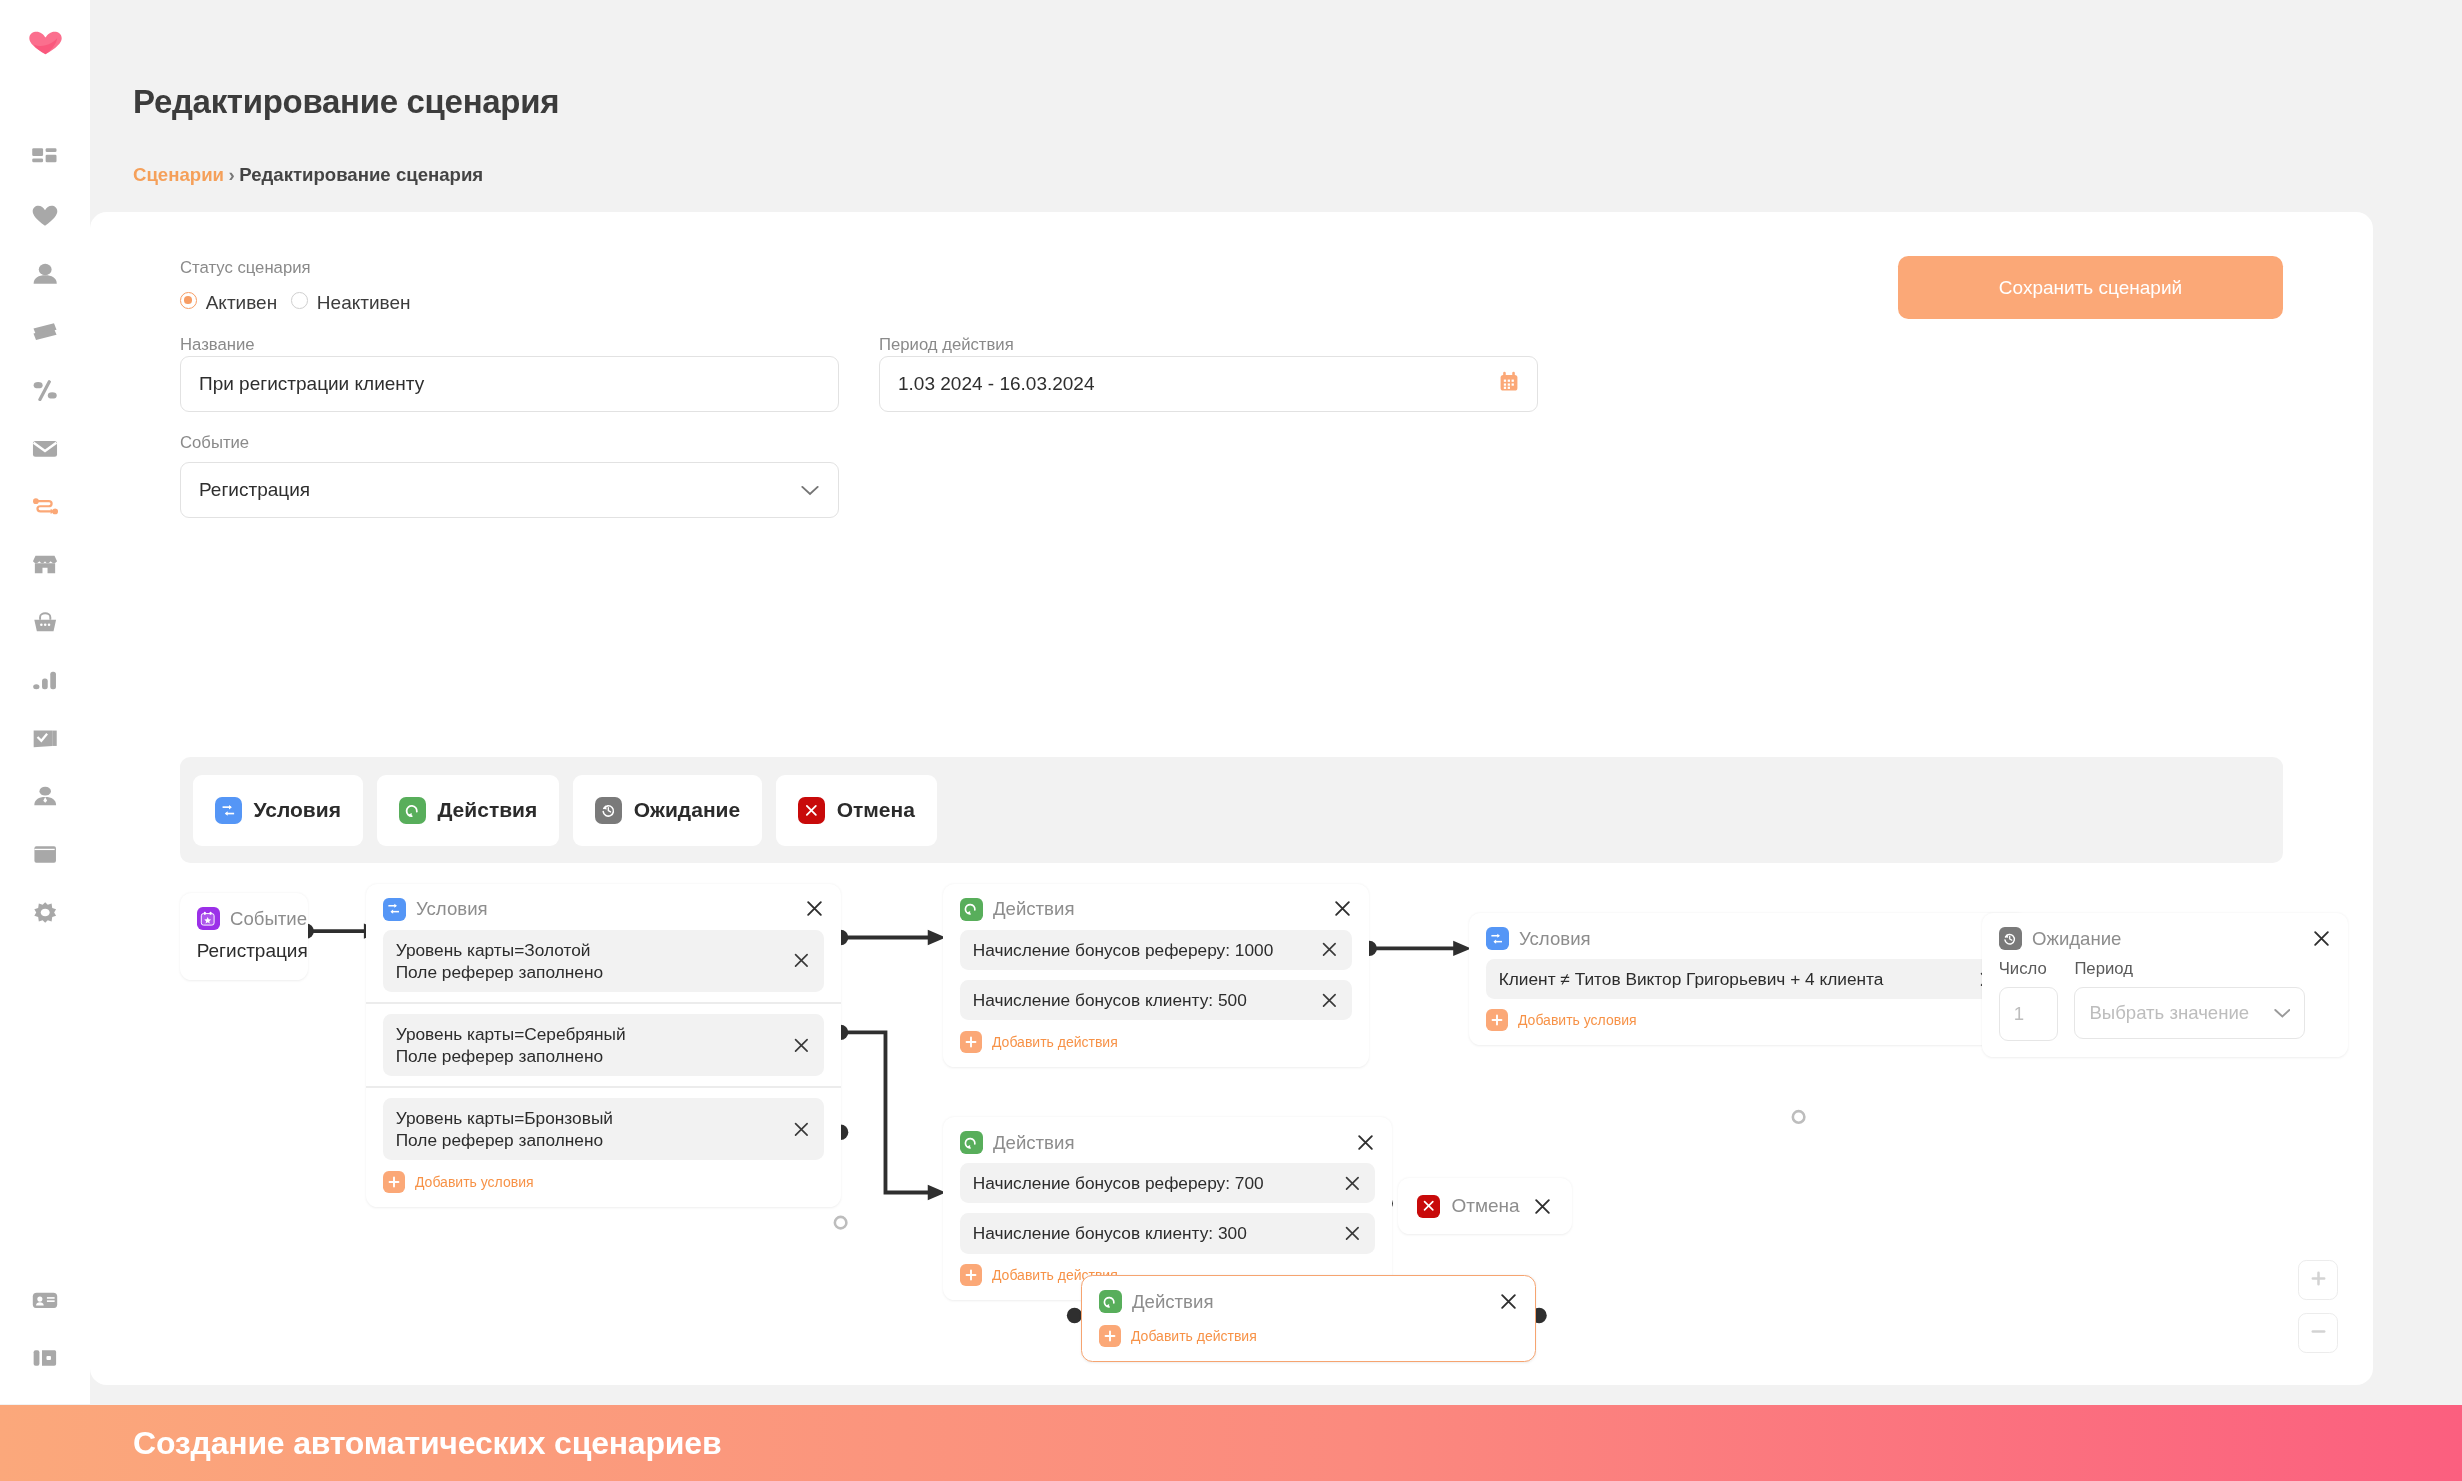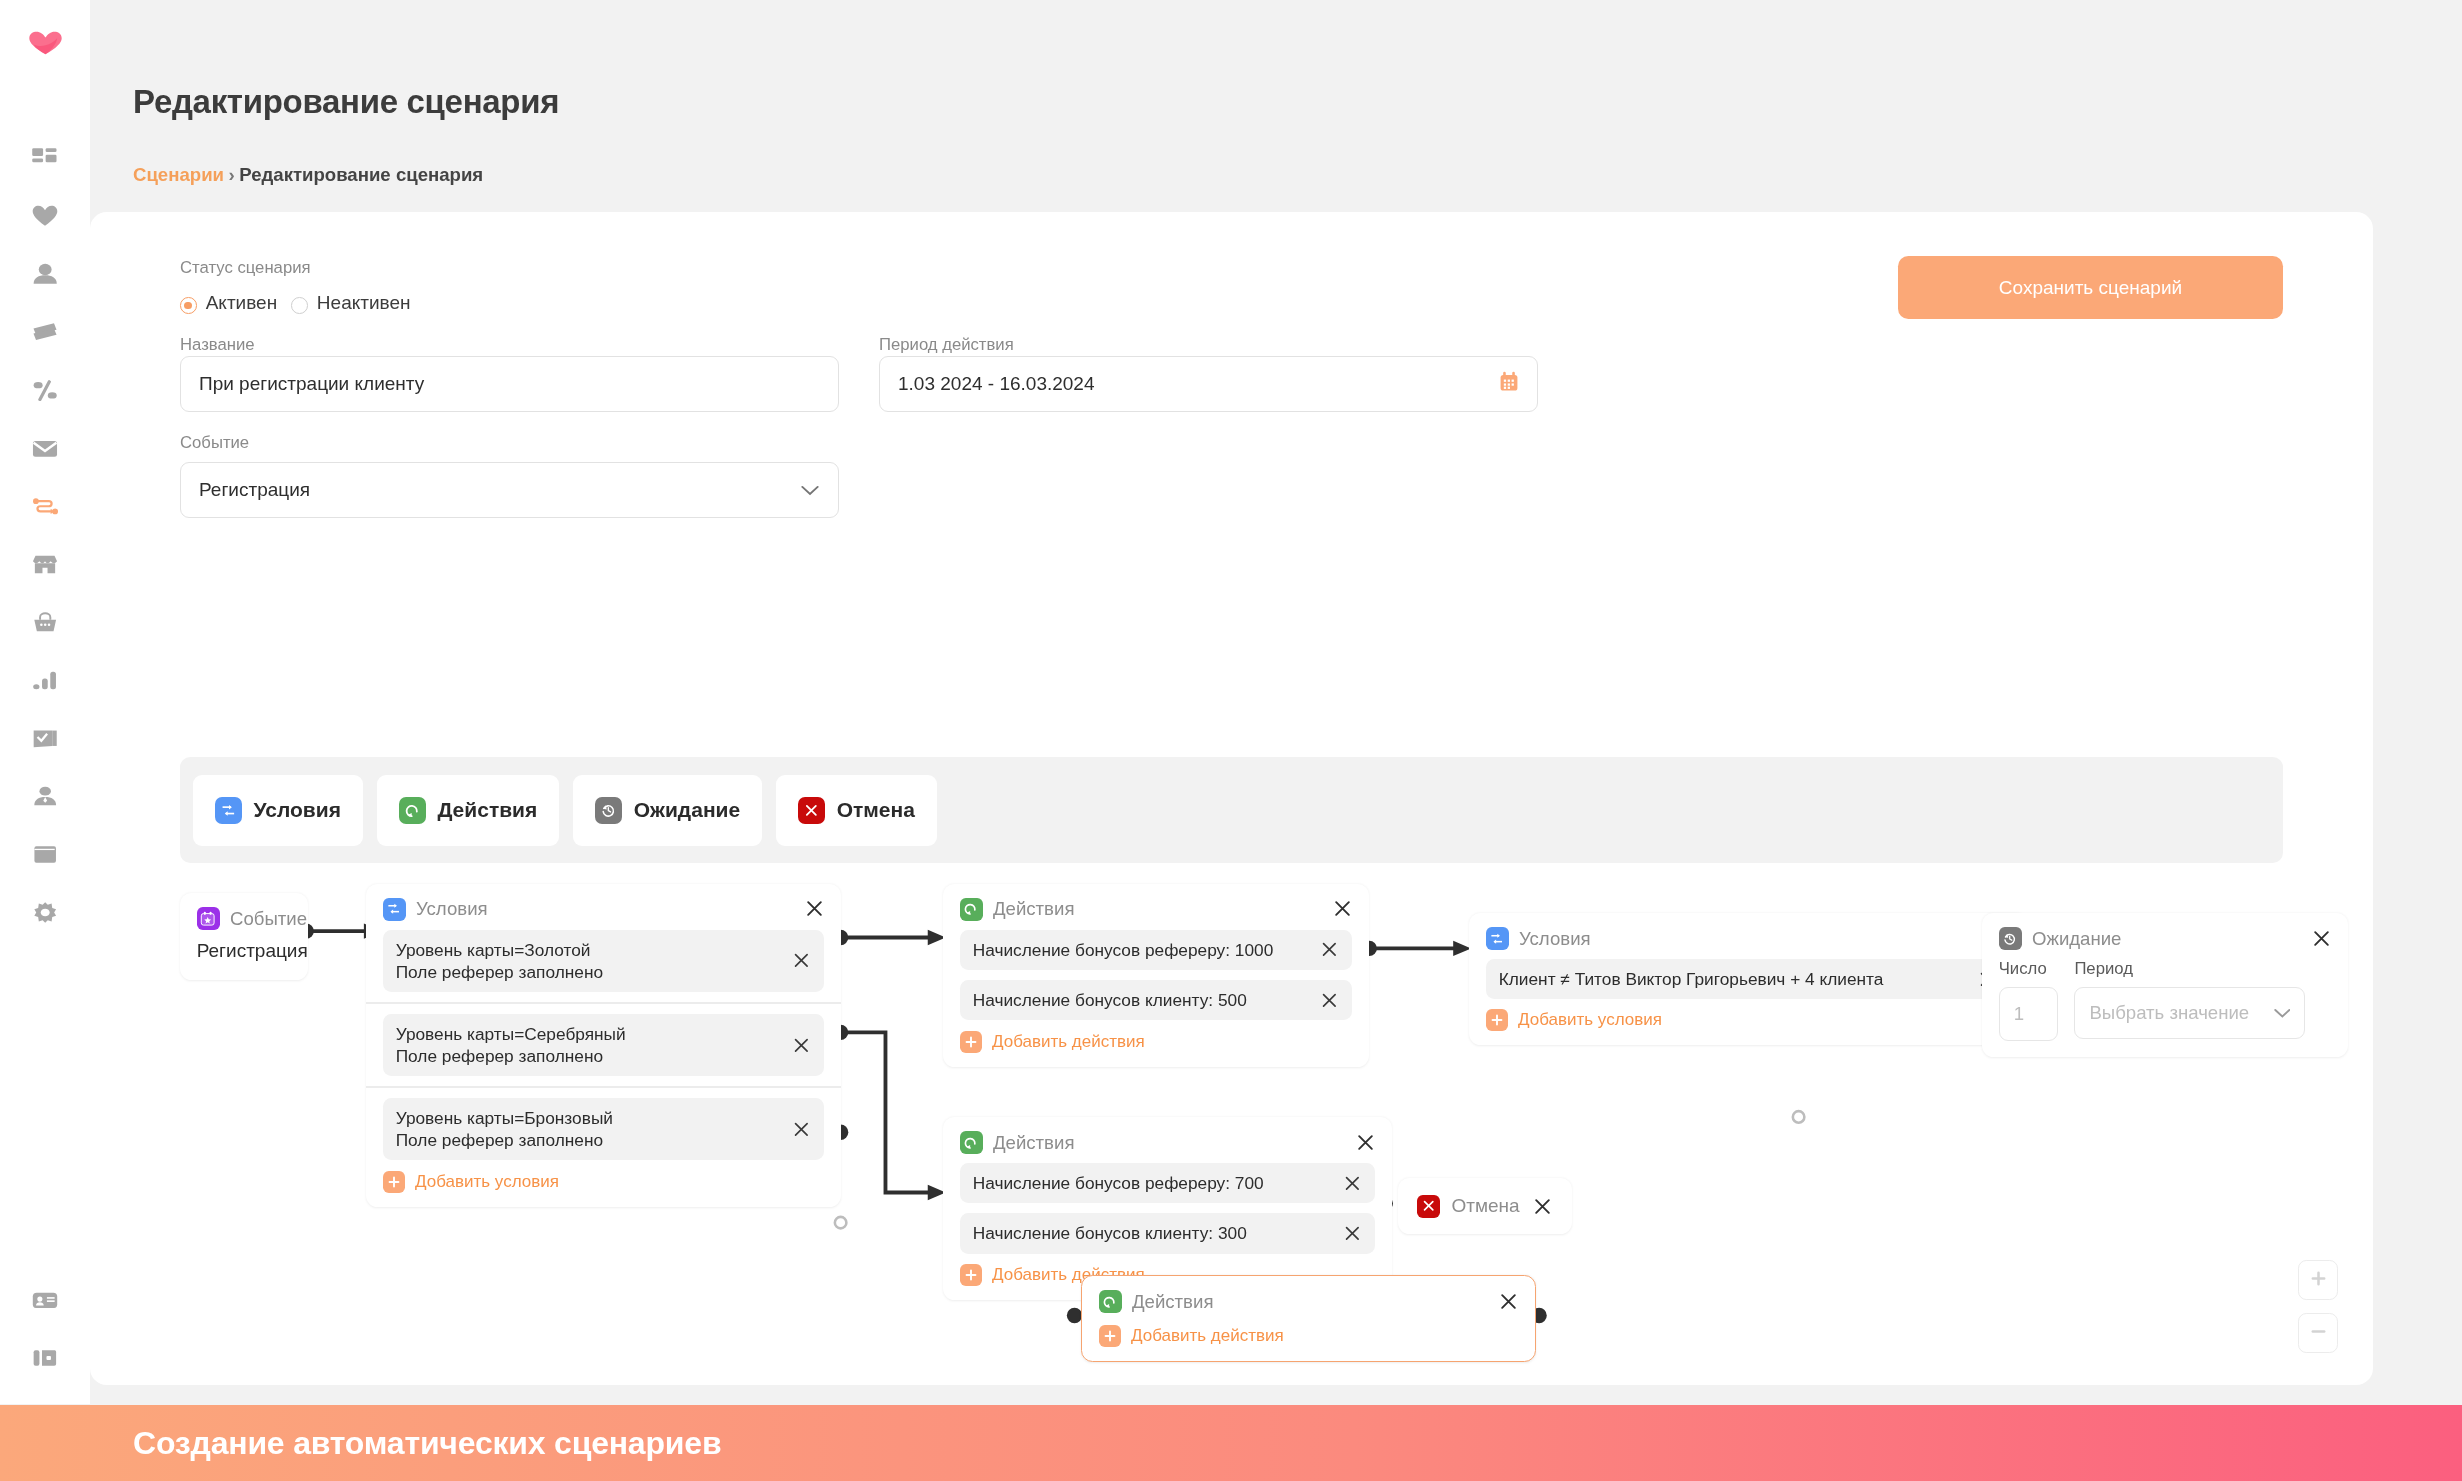--- a/index.html
+++ b/index.html
@@ -45,21 +45,21 @@
   .card {
     position: absolute; left: 90px; top: 212px;
     width: 2283px; height: 1173px;
     background: #fff; border-radius: 16.7px;
   }
 
   .field-label { font-size: 16.7px; color: #8a8a8a; }
 
   .status-block { position: absolute; left: 90px; top: 46px; }
   .radio-row { display: flex; align-items: center; margin-top: 14px; gap: 14px; }
-  .radio-item { display: flex; align-items: flex-end; gap: 9px; cursor: pointer; }
+  .radio-item { display: flex; align-items: flex-start; gap: 9px; cursor: pointer; }
   .radio { width: 16.7px; height: 16.7px; border-radius: 50%;
            border: 1.3px solid #cfcfcf; background: #fff; position: relative; }
   .radio.on { border-color: #f79d64; }
   .radio.on::after { content:""; position:absolute; left:3.2px; top:3.2px;
            width:7.7px; height:7.7px; border-radius:50%; background:#f79d64; }
   .radio-label { font-size: 19px; color: #3c3c3c; }
 
   .save-btn {
     position: absolute; right: 90px; top: 44px;
     width: 385px; height: 63px; border-radius: 10.3px;
@@ -140,21 +140,21 @@
   .chip .chip-txt { flex: 1 1 auto; }
   .chip .chip-x { width: 19px; height: 19px; flex: none; cursor: pointer;
                   display:flex; align-items:center; justify-content:center; }
   .divider { height: 1.3px; background: #ececec; margin: 6.4px 0 10.3px 0; }
   .add-row {
     display: flex; align-items: center; gap: 10.3px;
     margin: 2.6px 16.7px 14px 16.7px; cursor: pointer;
   }
   .add-plus { width: 22px; height: 22px; border-radius: 5.8px; background: #fba877;
               display: flex; align-items: center; justify-content: center; flex: none; }
-  .add-label { font-size: 17px; color: #f79247; }
+  .add-label { font-size: 14px; color: #f79247; }
 
   
   .evt-node { padding-bottom: 13px; }
   .evt-value { font-size: 19px; color: #2c2c2c; padding: 1.3px 16.7px 5.1px 16.7px; }
 
   
   .wait-fields { display: flex; gap: 16.7px; padding: 0 16.7px 16.7px 16.7px; }
   .wf-col { display: flex; flex-direction: column; }
   .wf-lab { font-size: 16.7px; color: #5a5a5a; margin-bottom: 7.7px; }
   .wf-num {

